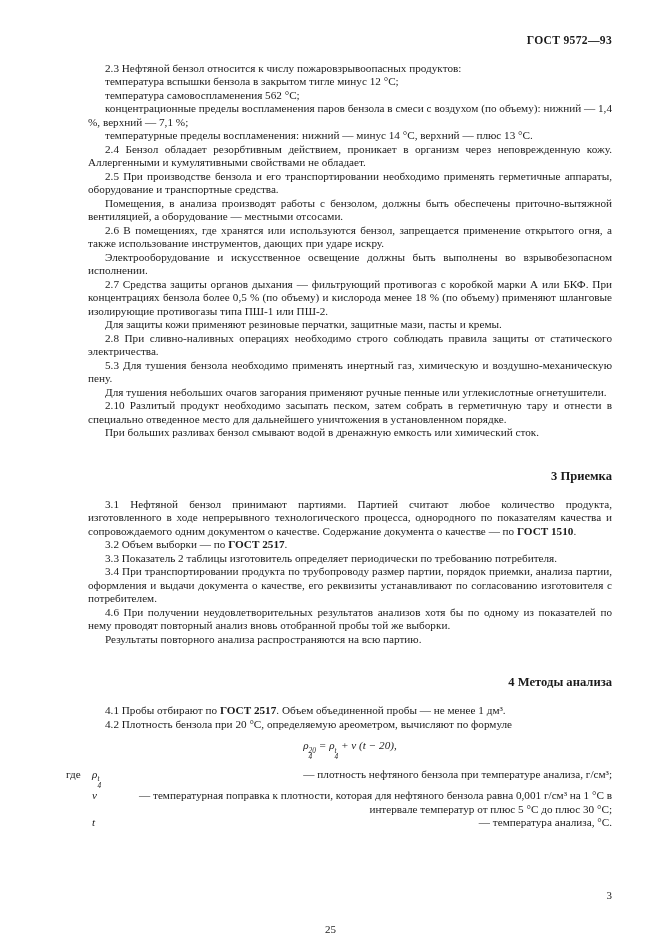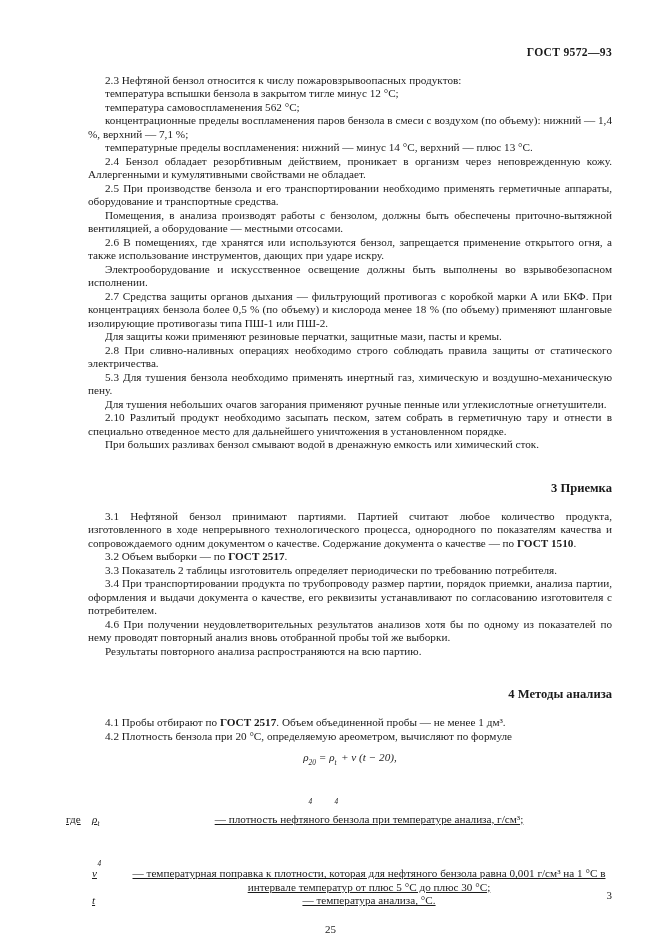--- a/index.html
+++ b/index.html
@@ -11,21 +11,21 @@
   }
   .page {
     position: relative;
     width: 661px; height: 936px;
     background: #ffffff;
     overflow: hidden;
     color: #1b1b1b;
   }
   .content {
     position: absolute;
-    left: 88px; top: 46px; width: 524px;
+    left: 88px; top: 34px; width: 524px;
     font-size: 11.2px;
     line-height: 13.5px;
     text-align: justify;
   }
   .doc-header {
     text-align: right;
     font-weight: 700;
     font-size: 11.6px;
     letter-spacing: 0.3px;
     margin: 0 0 14px 0;
@@ -44,27 +44,26 @@
     margin: 8px 0 7px 0;
   }
   .ss {
     display: inline-flex;
     flex-direction: column;
     align-items: flex-start;
     font-size: 7.4px;
     line-height: 6.6px;
     vertical-align: -3.5px;
     font-style: italic;
-    gap: 33px;
   }
-  .where { margin: 2px 0 0 -22px; text-decoration: underline; }
+  .where { margin: 2px 0 0 -22px; }
   .where-row { display: flex; text-align: left; }
   .where-label { flex: 0 0 26px; }
   .where-term { flex: 0 0 26px; font-style: italic; }
-  .where-desc { flex: 1 1 auto; text-align: center; margin-left: 8px; }
+  .where-desc { flex: 1 1 auto; text-align: right; margin-left: 8px; }
   .footer-page-center {
     position: absolute;
     left: 0; right: 0; top: 923px;
     text-align: center;
     font-size: 11px;
   }
   .footer-page-right {
     position: absolute;
     right: 49px; top: 889px;
     font-size: 11px;

